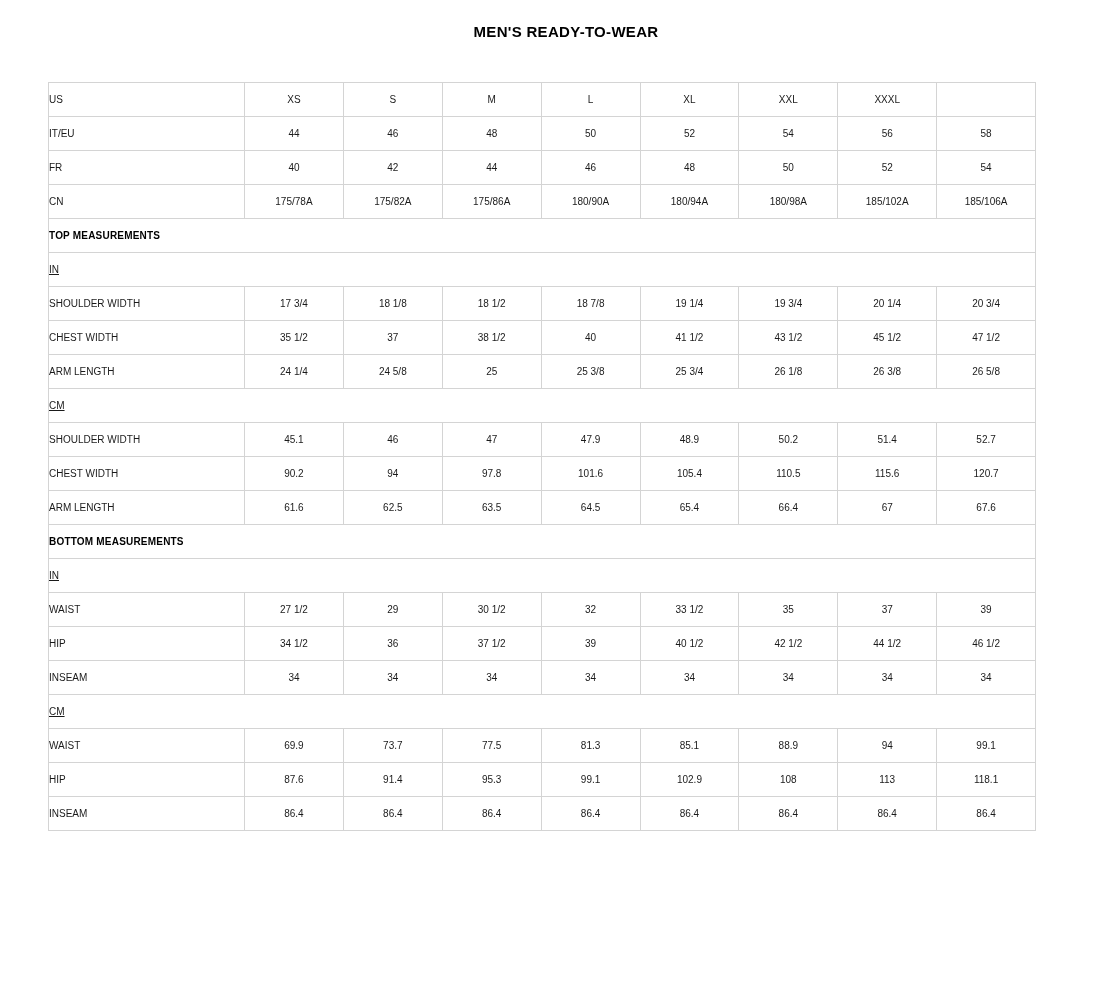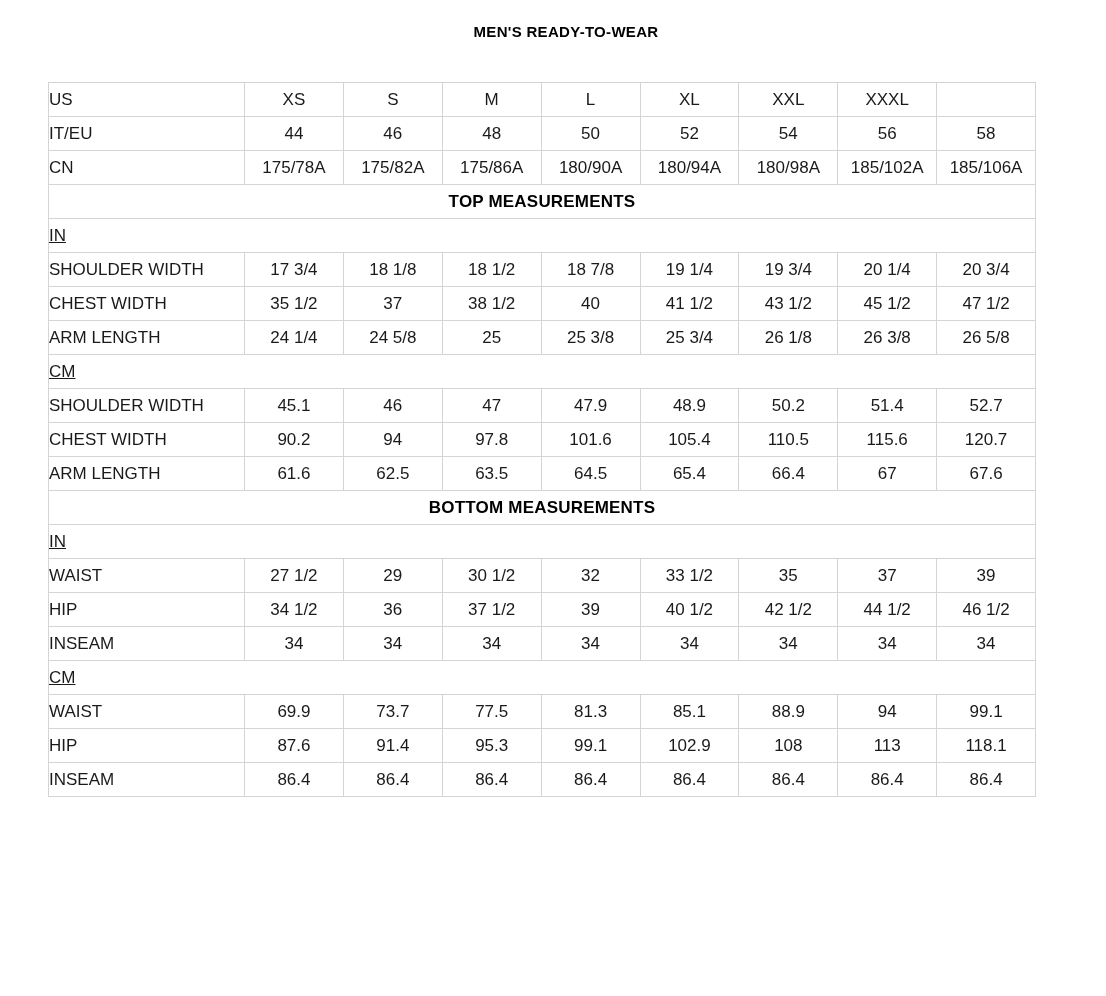--- a/index.html
+++ b/index.html
@@ -19,21 +19,21 @@
     text-align: center;
     letter-spacing: 0.3px;
     color: #000000;
     margin: 23px 0 42px 0;
     line-height: 17px;
   }
   table.size-chart {
     border-collapse: collapse;
     table-layout: fixed;
     width: 988px;
-    font-size: 17px;
+    font-size: 10px;
   }
   table.size-chart td {
     border: 1px solid #d4d4d4;
     height: 33px;
     padding: 0;
     vertical-align: middle;
     overflow: hidden;
     white-space: nowrap;
   }
   td.label-cell {
@@ -42,21 +42,20 @@
   }
   td.value-cell {
     text-align: center;
   }
   td.unit-cell {
     text-align: left;
     padding-left: 10px;
     text-decoration: underline;
   }
   td.section-cell {
-    text-align: center;
     font-weight: bold;
     color: #000000;
     letter-spacing: 0.2px;
   }
 </style>
 </head>
 <body>
 
 <div class="page">
   <h1 class="title">MEN'S READY-TO-WEAR</h1>
@@ -83,20 +82,31 @@
           <td class="value-cell">44</td>
           <td class="value-cell">46</td>
           <td class="value-cell">48</td>
           <td class="value-cell">50</td>
           <td class="value-cell">52</td>
           <td class="value-cell">54</td>
           <td class="value-cell">56</td>
           <td class="value-cell">58</td>
         </tr>
         <tr>
+          <td class="label-cell">FR</td>
+          <td class="value-cell">40</td>
+          <td class="value-cell">42</td>
+          <td class="value-cell">44</td>
+          <td class="value-cell">46</td>
+          <td class="value-cell">48</td>
+          <td class="value-cell">50</td>
+          <td class="value-cell">52</td>
+          <td class="value-cell">54</td>
+        </tr>
+        <tr>
           <td class="label-cell">CN</td>
           <td class="value-cell">175/78A</td>
           <td class="value-cell">175/82A</td>
           <td class="value-cell">175/86A</td>
           <td class="value-cell">180/90A</td>
           <td class="value-cell">180/94A</td>
           <td class="value-cell">180/98A</td>
           <td class="value-cell">185/102A</td>
           <td class="value-cell">185/106A</td>
         </tr>

